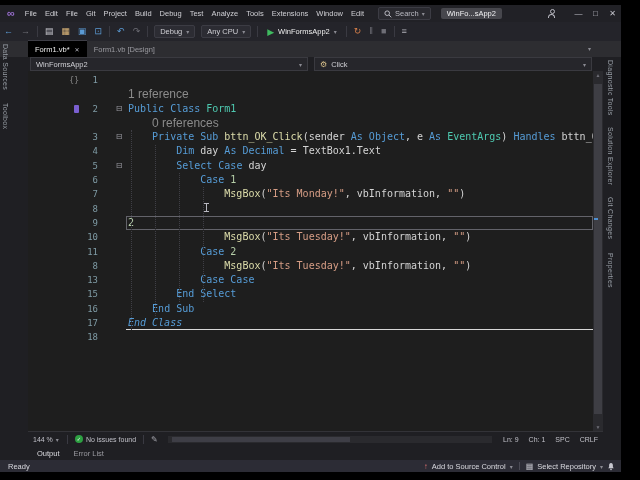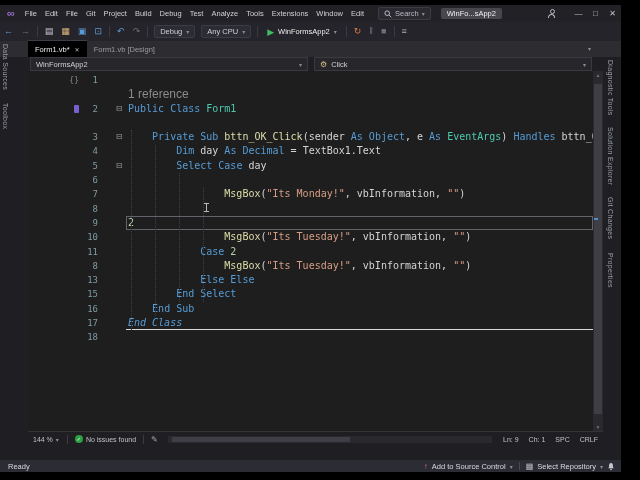--- a/index.html
+++ b/index.html
@@ -233,20 +233,21 @@
           <span class="gut">2</span>
           <span class="selm"></span>
           <span class="fold">⊟</span>
           <span class="code"><span class="tk-kw">Public Class </span><span class="tk-ty">Form1</span></span>
         </div>
         <div class="crow">
           <span class="m"></span>
           <span class="gut"></span>
           <span class="selm"></span>
           <span class="fold"></span>
+          <span class="code" style="padding-left: 26.08px;"><span class="tk-lens">0 references</span></span>
         </div>
         <div class="crow">
           <span class="m"></span>
           <span class="gut">3</span>
           <span class="selm"></span>
           <span class="fold">⊟</span>
           <span class="code"><span class="tk-pl">    </span><span class="tk-kw">Private Sub </span><span class="tk-me">bttn_OK_Click</span><span class="tk-pl">(sender </span><span class="tk-kw">As </span><span class="tk-kw">Object</span><span class="tk-pl">, e </span><span class="tk-kw">As </span><span class="tk-ty">EventArgs</span><span class="tk-pl">) </span><span class="tk-kw">Handles</span><span class="tk-pl"> bttn_OK.Click</span></span>
         </div>
         <div class="crow">
           <span class="m"></span>
@@ -260,20 +261,21 @@
           <span class="gut">5</span>
           <span class="selm"></span>
           <span class="fold">⊟</span>
           <span class="code"><span class="tk-pl">        </span><span class="tk-kw">Select Case </span><span class="tk-pl">day</span></span>
         </div>
         <div class="crow">
           <span class="m"></span>
           <span class="gut">6</span>
           <span class="selm"></span>
           <span class="fold"></span>
+          <span class="code"><span class="tk-pl">            </span><span class="tk-kw">Case </span><span class="tk-nu">1</span></span>
         </div>
         <div class="crow">
           <span class="m"></span>
           <span class="gut">7</span>
           <span class="selm"></span>
           <span class="fold"></span>
           <span class="code"><span class="tk-pl">                </span><span class="tk-me">MsgBox</span><span class="tk-pl">(</span><span class="tk-st">"Its Monday!"</span><span class="tk-pl">, vbInformation, </span><span class="tk-st">""</span><span class="tk-pl">)</span></span>
         </div>
         <div class="crow">
           <span class="m"></span>
@@ -308,21 +310,21 @@
           <span class="gut">8</span>
           <span class="selm"></span>
           <span class="fold"></span>
           <span class="code"><span class="tk-pl">                </span><span class="tk-me">MsgBox</span><span class="tk-pl">(</span><span class="tk-st">"Its Tuesday!"</span><span class="tk-pl">, vbInformation, </span><span class="tk-st">""</span><span class="tk-pl">)</span></span>
         </div>
         <div class="crow">
           <span class="m"></span>
           <span class="gut">13</span>
           <span class="selm"></span>
           <span class="fold"></span>
-          <span class="code"><span class="tk-pl">            </span><span class="tk-kw">Else Else</span></span>
+          <span class="code"><span class="tk-pl">            </span><span class="tk-kw">Case Case</span></span>
         </div>
         <div class="crow">
           <span class="m"></span>
           <span class="gut">15</span>
           <span class="selm"></span>
           <span class="fold"></span>
           <span class="code"><span class="tk-pl">        </span><span class="tk-kw">End Select</span></span>
         </div>
         <div class="crow">
           <span class="m"></span>
@@ -374,20 +376,24 @@
     <span class="pen">✎</span>
     <div class="htrack">
       <div class="hthumb"></div>
     </div>
     <span class="posit">Ln: 9</span>
     <span class="posit">Ch: 1</span>
     <span class="posit">SPC</span>
     <span class="posit">CRLF</span>
   </div>
 
+  <div class="paneltabs">
+    <span class="ptab sel">Output</span>
+    <span class="ptab">Error List</span>
+  </div>
 
   <div class="statusbar">
     <span class="stleft">Ready</span>
     <div class="stright">
       <span class="stico scup">↑</span>
       <span>Add to Source Control</span>
       <span class="chev">▾</span>
       <span class="stsep"></span>
       <span class="stico" style="color:#c0c0c8">▦</span>
       <span>Select Repository</span>

